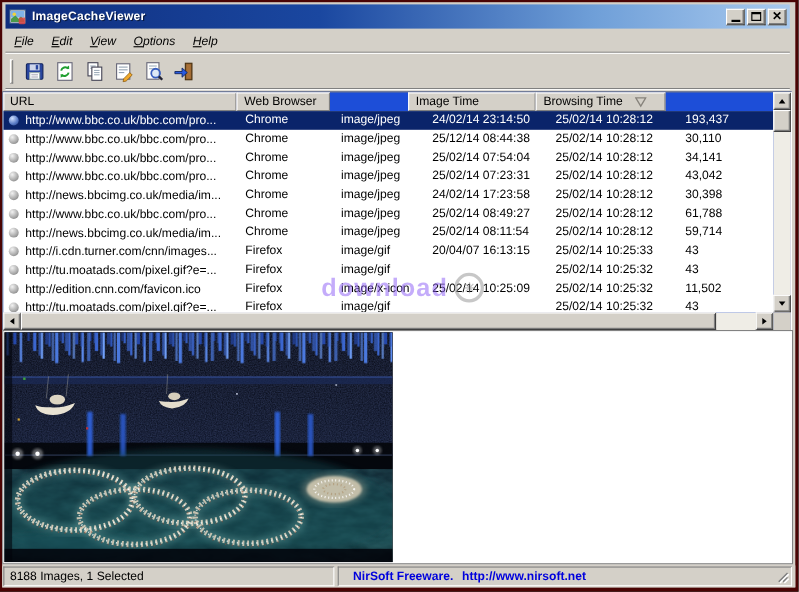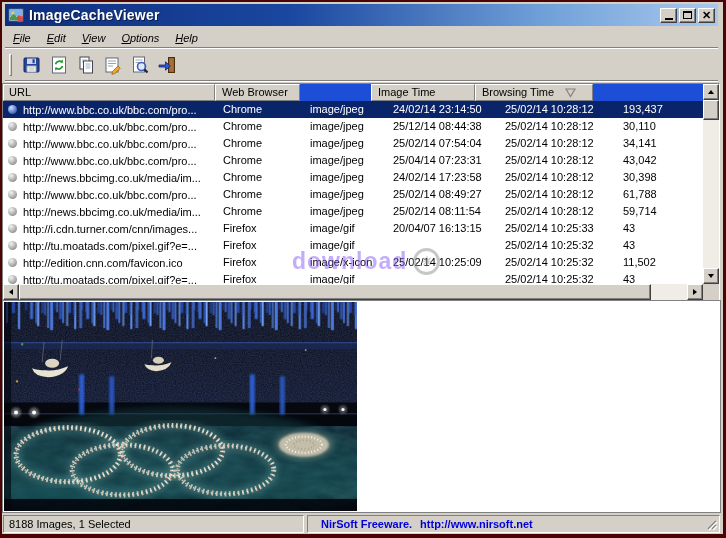--- a/index.html
+++ b/index.html
@@ -4,21 +4,21 @@
 <style>
   * { margin:0; padding:0; box-sizing:border-box; }
   body { font-family:"Liberation Sans",sans-serif; background:#222; }
   .window { position:relative; width:726px; height:538px; background:#4a0404; overflow:hidden; }
   .frame { position:absolute; left:2px; top:2px; width:721px; height:532px; background:#d4d0c8; }
 
   
   .titlebar { position:absolute; left:5px; top:4px; width:713px; height:22px;
     background:linear-gradient(to right,#0f2e7e 0%,#1a47a0 40%,#6f9fd8 75%,#a8c9ee 100%);
     display:flex; align-items:center; padding:0 3px; }
-  .titlebar .title { color:#fff; font-weight:bold; font-size:14px; margin-left:5px; letter-spacing:0.2px;
+  .titlebar .title { color:#fff; font-weight:bold; font-size:11px; margin-left:5px; letter-spacing:0.2px;
     text-shadow:1px 1px 0 rgba(0,0,0,0.5); flex:1; white-space:nowrap; overflow:hidden; }
   .appicon { width:16px; height:16px; display:inline-block; }
   .winbtns { display:flex; gap:2px; }
   .winbtn { width:17px; height:15px; background:#d4d0c8; border:1px solid; border-color:#fff #404040 #404040 #fff;
     box-shadow:inset -1px -1px 0 #808080; display:flex; align-items:center; justify-content:center;
     font-size:10px; font-weight:bold; color:#000; cursor:default; padding:0; }
   .glyph-min { width:8px; height:2px; background:#000; margin-top:7px; }
   .glyph-max { width:9px; height:8px; border:1px solid #000; border-top:2px solid #000; }
   .glyph-close { font-size:11px; line-height:1; font-weight:bold; }
 
@@ -33,21 +33,21 @@
   .gripper { width:3px; height:22px; border:1px solid; border-color:#fff #808080 #808080 #fff; margin-right:4px; }
   .tbtn { width:23px; height:22px; display:flex; align-items:center; justify-content:center; background:transparent; border:none; padding:0; }
   .tb-sep2 { position:absolute; left:5px; top:80px; width:713px; height:2px; border-top:1px solid #808080; border-bottom:1px solid #fff; }
 
   
   .list { position:absolute; left:2px; top:83px; width:718px; height:218px;
     border:1px solid; border-color:#808080 #fff #fff #808080; background:#1d4ed8; }
   .hdr { position:absolute; left:0; top:0; width:700px; height:17px; display:flex; }
   .hcell { height:17px; background:#d4d0c8; border:1px solid; border-color:#fff #808080 #808080 #fff;
     font-size:11px; color:#000; padding:1px 0 0 6px; white-space:nowrap; overflow:hidden; position:relative; }
-  .hc0{width:212px;padding-left:5px;} .hc1{width:85px;} .hc2{width:71px;margin-top:44px;} .hc3{width:104px;} .hc4{width:118px;} .hc5{width:92px;margin-top:29px;}
+  .hc0{width:212px;padding-left:5px;} .hc1{width:85px;} .hc2{width:71px;margin-top:44px;} .hc3{width:116px;} .hc4{width:118px;} .hc5{width:92px;margin-top:29px;}
   .sortglyph { position:absolute; right:16px; top:3px; width:11px; height:10px; }
   .hstub { position:absolute; left:700px; top:0; width:16px; height:17px; }
 
   .body { position:absolute; left:0; top:17px; width:700px; height:183px; overflow:hidden; background:#fff; }
   .row { display:flex; height:17px; }
   .row.selected { background:#0a246a; color:#fff; }
   .cell { height:17px; font-size:11px; line-height:16px; white-space:nowrap; overflow:hidden; color:inherit; }
   .cc0{width:212px; display:flex; align-items:center;text-align:center;} .cc1{width:85px;padding-left:8px;} .cc2{width:81px;padding-left:10px;}
   .cc3{width:112px;padding-left:12px;} .cc4{width:118px;padding-left:12px;} .cc5{width:92px;padding-left:12px;}
   .sphere { width:9px; height:9px; border-radius:50%; margin:0 6px 0 5px; flex:none;
@@ -239,21 +239,21 @@
         <div class="cell cc4">25/02/14 10:28:12</div>
         <div class="cell cc5">34,141</div>
       </div>
       <div class="row">
         <div class="cell cc0">
             <span class="sphere"></span>
             <span>http://www.bbc.co.uk/bbc.com/pro...</span>
           </div>
         <div class="cell cc1">Chrome</div>
         <div class="cell cc2">image/jpeg</div>
-        <div class="cell cc3">25/04/14 07:23:31</div>
+        <div class="cell cc3">25/02/14 07:23:31</div>
         <div class="cell cc4">25/02/14 10:28:12</div>
         <div class="cell cc5">43,042</div>
       </div>
       <div class="row">
         <div class="cell cc0">
             <span class="sphere"></span>
             <span>http://news.bbcimg.co.uk/media/im...</span>
           </div>
         <div class="cell cc1">Chrome</div>
         <div class="cell cc2">image/jpeg</div>

